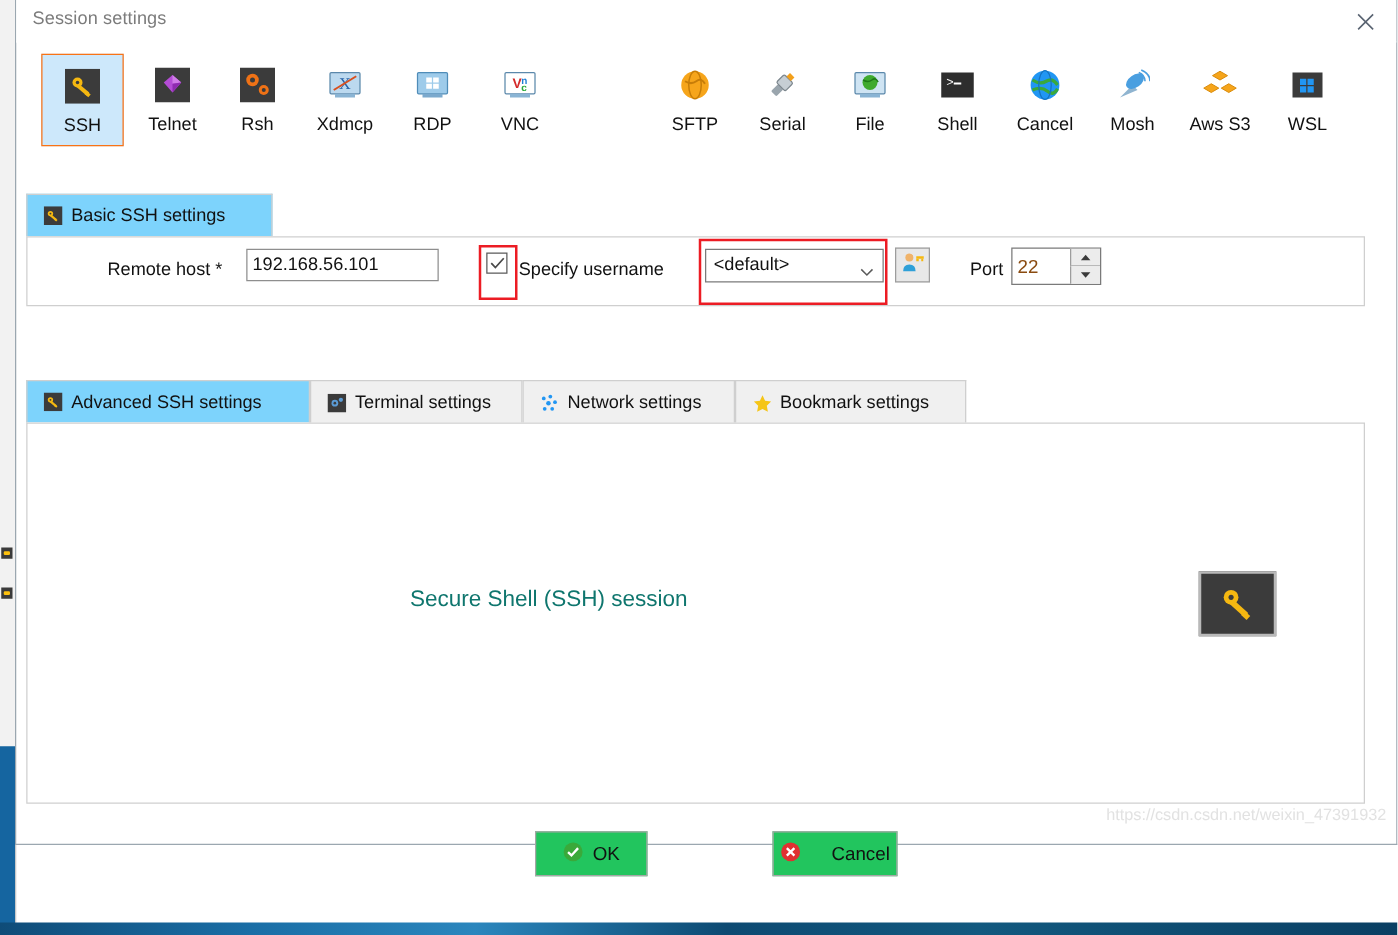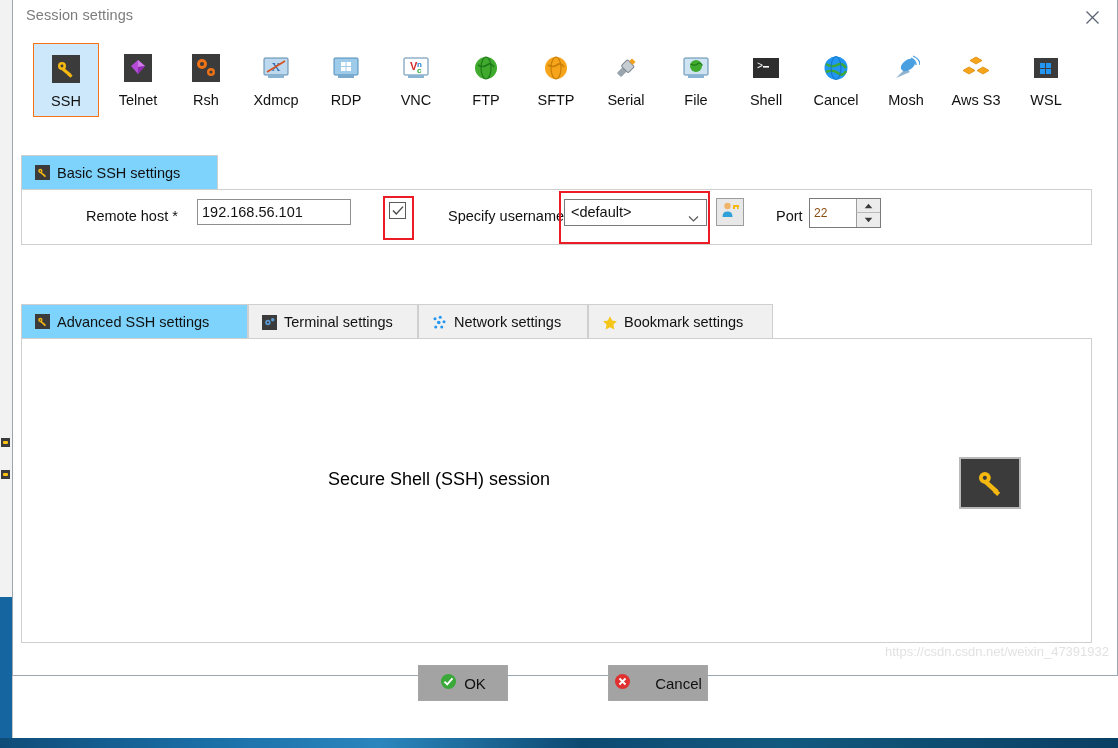--- a/index.html
+++ b/index.html
@@ -80,67 +80,67 @@
     border:1px solid #8e8e8e;background:#fff;box-sizing:border-box;
     font-family:"Liberation Sans",sans-serif;font-size:14.5px;color:#111;
     padding:0 4px;outline:none;
   }
   #chk-wrap{position:absolute;left:367px;top:12px;width:20px;height:20px;}
   #chk-box{
     width:17px;height:17px;border:1px solid #5a5a5a;background:#fff;box-sizing:border-box;
     display:flex;align-items:center;justify-content:center;cursor:pointer;
   }
   #chk-box svg{display:block;}
-  #lbl-specify{position:absolute;left:393px;top:18px;font-size:14.5px;color:#111;white-space:nowrap;padding-left:33px;}
+  #lbl-specify{position:absolute;left:393px;top:18px;font-size:14.5px;color:#111;white-space:nowrap;}
   #user-select{
     position:absolute;left:542px;top:9px;width:143px;height:27px;
     border:1px solid #7a7a7a;background:#fff;box-sizing:border-box;cursor:pointer;
   }
   #user-select .sel-val{position:absolute;left:6px;top:4px;font-size:14.5px;color:#111;}
   #user-select .sel-arrow{position:absolute;right:7px;top:9px;}
   #user-btn{
     position:absolute;left:694px;top:8px;width:28px;height:28px;
     background:#e8e8e8;border:1px solid #9d9d9d;box-sizing:border-box;cursor:pointer;
     display:flex;align-items:center;justify-content:center;
   }
   #lbl-port{position:absolute;left:754px;top:18px;font-size:14.5px;color:#111;}
   #port-wrap{
     position:absolute;left:787px;top:8px;width:72px;height:30px;
     border:1px solid #7a7a7a;background:#fff;box-sizing:border-box;
   }
   #port-input{
     position:absolute;left:0;top:0;width:46px;height:28px;border:none;outline:none;
-    font-family:"Liberation Sans",sans-serif;font-size:12px;color:#8a4b10;
+    font-family:"Liberation Sans",sans-serif;font-size:15px;color:#8a4b10;
     padding:0 4px;box-sizing:border-box;background:transparent;
   }
   .spin{
     position:absolute;right:0;width:24px;height:14px;background:#ececec;
     border-left:1px solid #9d9d9d;box-sizing:border-box;cursor:pointer;
     display:flex;align-items:center;justify-content:center;
   }
   .spin.up{top:0;border-bottom:1px solid #b9b9b9;}
   .spin.dn{top:14px;}
 
   
   .redbox{position:absolute;border:2px solid #ec1c24;box-sizing:border-box;pointer-events:none;}
 
   
   #adv-panel{position:absolute;left:0;top:34px;width:1071px;height:305px;}
-  #session-title{position:absolute;left:306px;top:130px;font-size:18px;color:#000000;}
+  #session-title{position:absolute;left:306px;top:130px;font-size:18px;color:#0f766e;}
   #big-key{
     position:absolute;left:937px;top:118px;width:62px;height:52px;
     background:#3b3b3b;border:2px solid #b9b9b9;box-sizing:border-box;
     display:flex;align-items:center;justify-content:center;
   }
 
   
   .dlgbtn{
-    position:absolute;top:0;height:36px;background:#a3a3a3;border:1px solid #a6a6a6;
+    position:absolute;top:0;height:36px;background:#22c55e;border:1px solid #a6a6a6;
     box-sizing:border-box;display:flex;align-items:center;justify-content:center;gap:7px;
-    font-size:15px;color:#111;cursor:pointer;
+    font-size:15px;color:#111;cursor:pointer;margin-left:10px;
   }
   #ok-btn{left:405px;width:90px;}
   #cancel-btn{left:595px;width:100px;gap:24px;}
   #btn-row{position:absolute;left:0;top:665px;width:1104px;height:36px;}
 
   #watermark{
     position:absolute;right:8px;bottom:16px;font-size:13px;color:#e2e2e2;
     font-family:"Liberation Sans",sans-serif;white-space:nowrap;
   }
 </style>
@@ -248,30 +248,20 @@
             <rect x="2" y="4" width="24" height="17" rx="1" fill="#ffffff" stroke="#5b88ab"></rect>
             <rect x="6" y="21" width="16" height="3" fill="#8ab4d4"></rect>
             <text x="8" y="16" font-size="11" font-family="Liberation Sans,sans-serif" fill="#d42a2a" font-weight="bold">V</text>
             <text x="15" y="13" font-size="8" font-family="Liberation Sans,sans-serif" fill="#1f7fd4" font-weight="bold">n</text>
             <text x="15" y="19" font-size="8" font-family="Liberation Sans,sans-serif" fill="#2aa93a" font-weight="bold">c</text>
           </svg>
       </span>
       <span class="type-label">VNC</span>
     </div>
 
-    <div class="type-item" style="left:440px">
-      <span class="type-ico">
-        <svg width="28" height="28" viewBox="0 0 28 28">
-            <circle cx="14" cy="14" r="11" fill="#3faa2e"></circle>
-            <path d="M6 11 q5 3 9 0 t7 2" stroke="#1f7a18" stroke-width="1.6" fill="none"></path>
-            <ellipse cx="14" cy="14" rx="5" ry="11" fill="none" stroke="#1f7a18" stroke-width="1.2"></ellipse>
-          </svg>
-      </span>
-      <span class="type-label">FTP</span>
-    </div>
 
     <div class="type-item" style="left:510px">
       <span class="type-ico">
         <svg width="28" height="28" viewBox="0 0 28 28">
             <circle cx="14" cy="14" r="11" fill="#f6a51b"></circle>
             <path d="M6 11 q5 3 9 0 t7 2" stroke="#c77d08" stroke-width="1.6" fill="none"></path>
             <ellipse cx="14" cy="14" rx="5" ry="11" fill="none" stroke="#c77d08" stroke-width="1.2"></ellipse>
           </svg>
       </span>
       <span class="type-label">SFTP</span>

